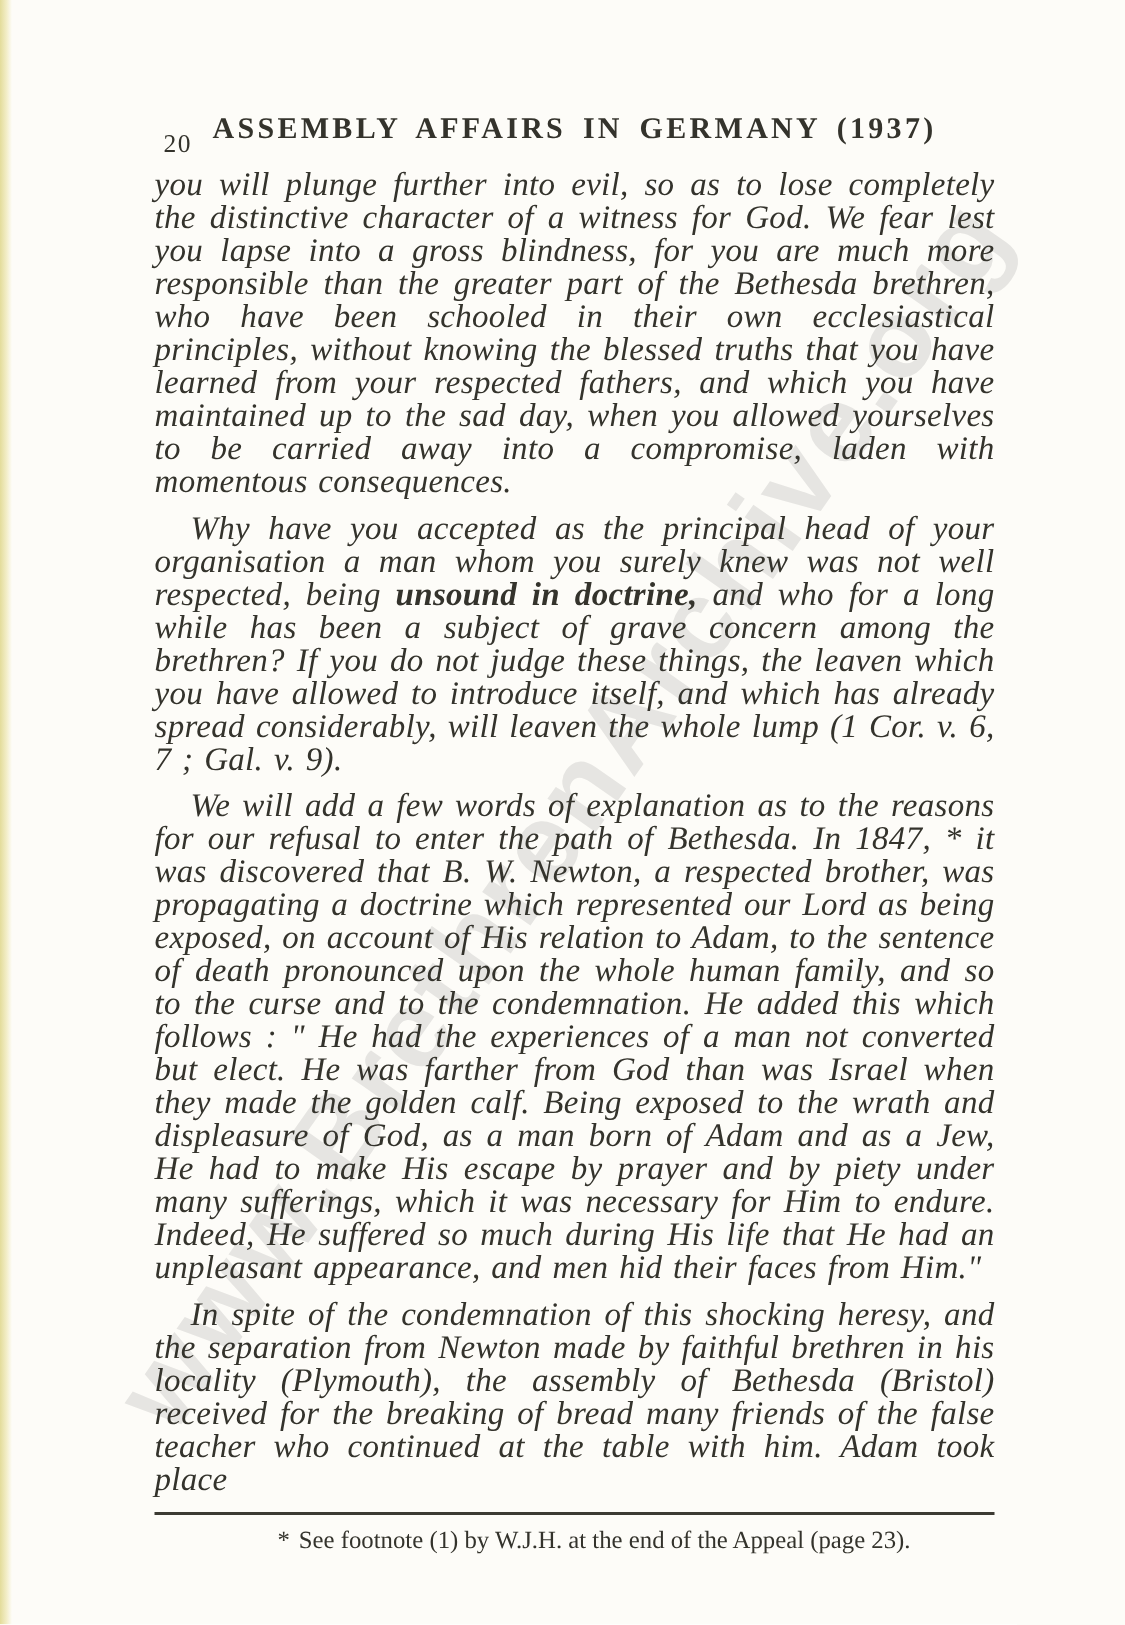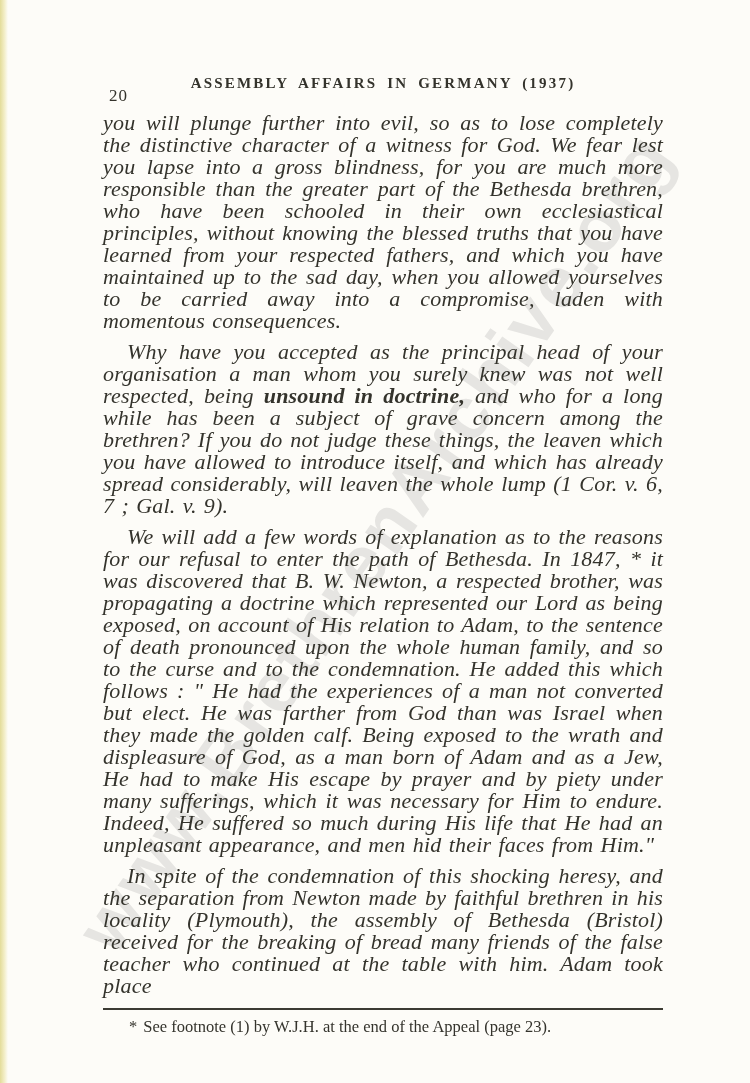--- a/index.html
+++ b/index.html
@@ -57,38 +57,39 @@
     left: 6px;
     top: 14px;
     font-size: 17px;
     letter-spacing: 1px;
   }
   .header-title {
     position: absolute;
     left: 0; right: 0;
     top: 3px;
     text-align: center;
-    font-size: 15px;
+    font-size: 20px;
     letter-spacing: 2.2px;
     word-spacing: 4px;
     font-weight: bold;
   }
   .body-text .para {
     font-size: 22px;
     line-height: 22px;
     text-align: justify;
     letter-spacing: 0.2px;
     word-spacing: 1.5px;
     margin-bottom: 9px;
     font-style: italic;
   }
   .body-text .para.indent { text-indent: 24px; }
   .body-text .bold { font-weight: bold; }
   .footnote {
     margin-top: 11px;
+    text-align: center;
   }
   .footnote-rule {
     border: none;
     border-top: 2px solid var(--rule);
     margin-bottom: 7px;
   }
   .footnote-line {
     font-size: 16.5px;
     line-height: 20px;
     padding-left: 26px;

